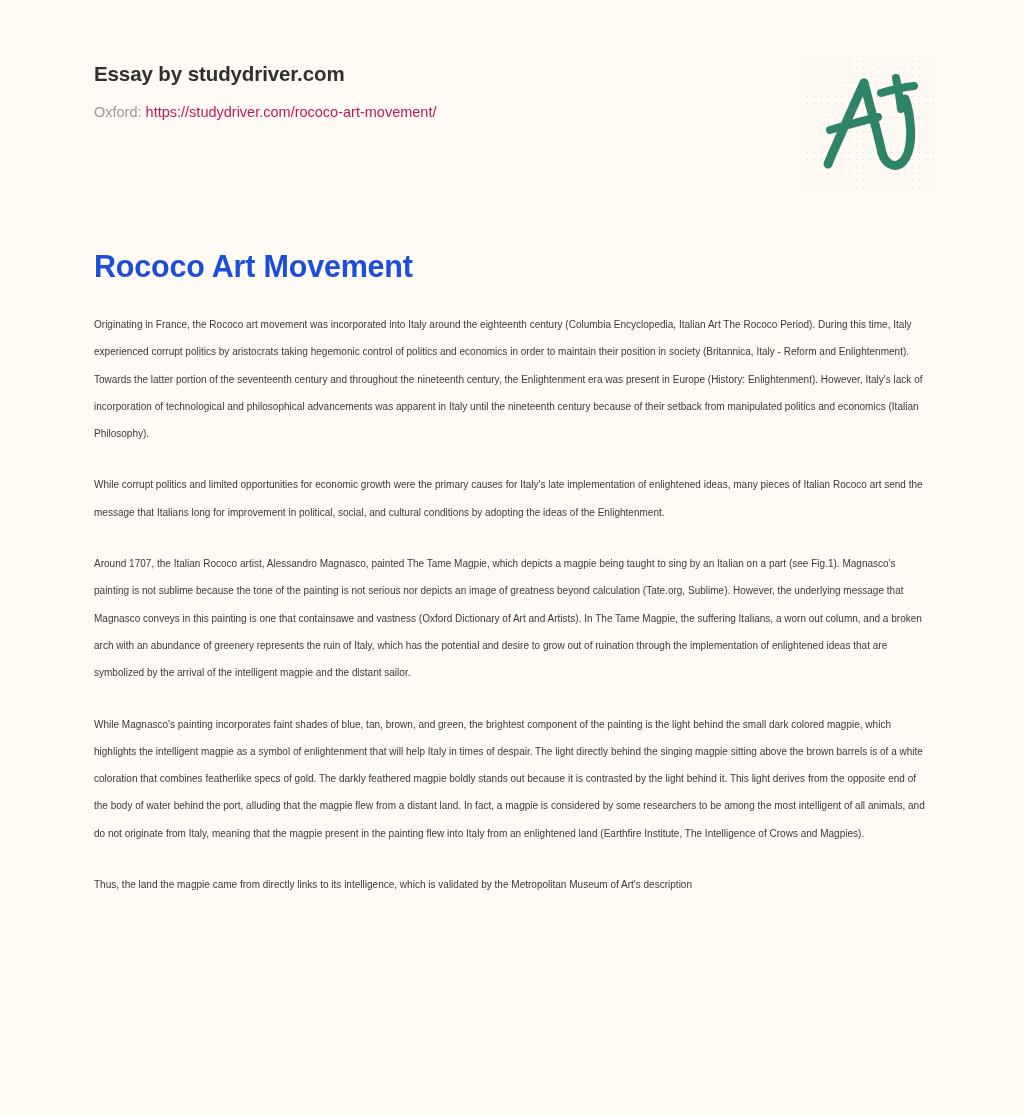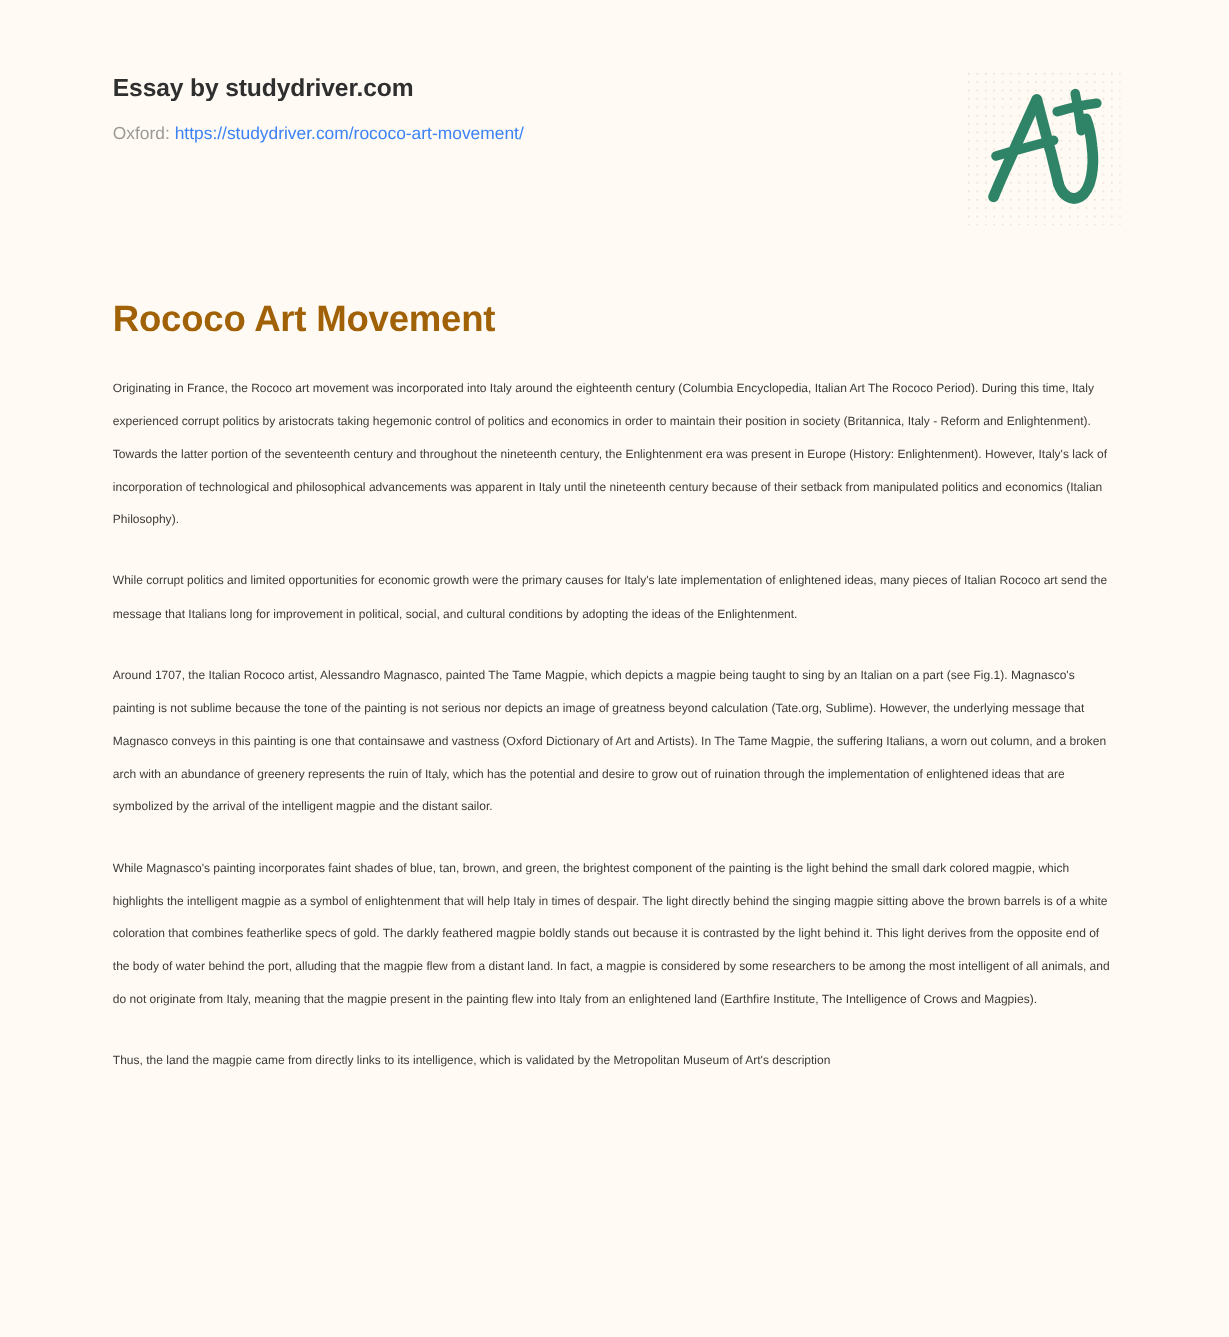--- a/index.html
+++ b/index.html
@@ -44,21 +44,21 @@
     margin-top: 16px;
     font-size: 14.5px;
     line-height: 1.3;
     color: #9a9a97;
     white-space: nowrap;
   }
   .source-label {
     color: #9a9a97;
   }
   .source-url {
-    color: #3b82f6;
+    color: #be185d;
     text-decoration: none;
   }
 
   
   .logo {
     position: absolute;
     left: 806px;
     top: 60px;
     width: 128px;
     height: 128px;
@@ -70,21 +70,21 @@
   }
 
   
   .doc-title {
     position: absolute;
     left: 94px;
     top: 247px;
     margin: 0;
     font-size: 30.5px;
     font-weight: bold;
-    color: #a16207;
+    color: #1d4ed8;
     letter-spacing: -0.2px;
     line-height: 1.25;
   }
 
   
   .article {
     position: absolute;
     left: 94px;
     top: 309px;
     width: 836px;

